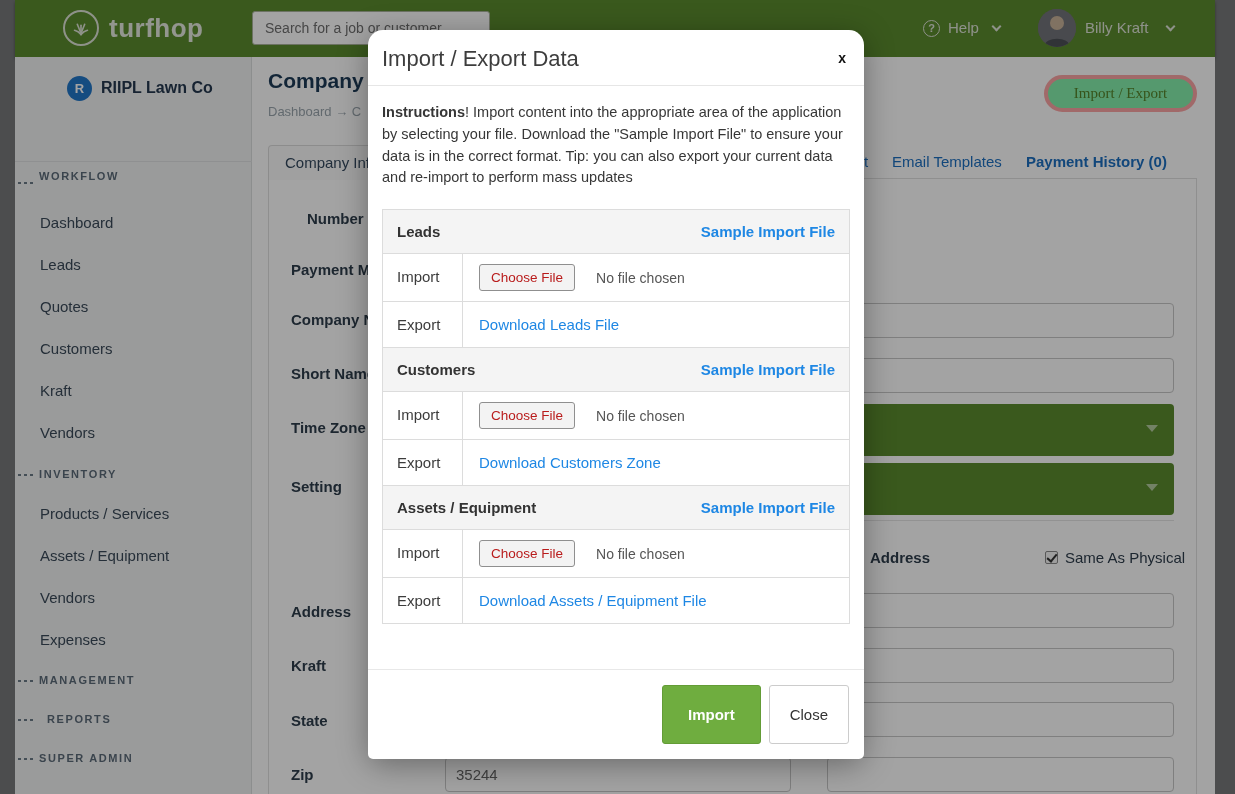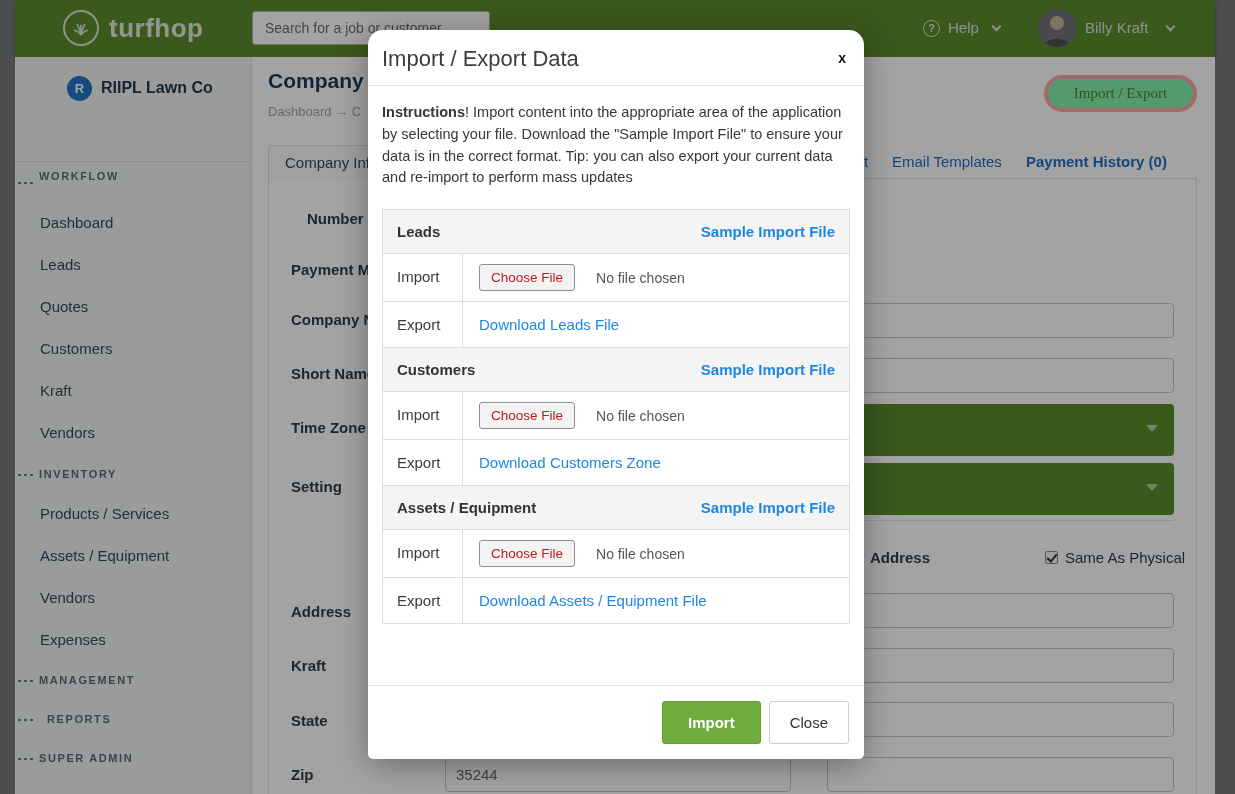--- a/index.html
+++ b/index.html
@@ -89,21 +89,21 @@
   .mrow .c1 { width:80px; padding:14px; border-right:1px solid #dcdcdc; font-size:15px; color:#3c3c3c; }
   .mrow .c2 { flex:1; padding:10px 16px; display:flex; align-items:center; }
   .cf-btn { font-size:13.5px; color:#b91c1c; background:#f3f3f3; border:1px solid #8f8f8f; border-radius:3px;
             padding:5px 11px; cursor:pointer; font-family:"Liberation Sans", sans-serif; }
   .cf-status { font-size:14px; color:#555; margin-left:21px; }
   .m-warn { margin-top:12px; font-size:12px; color:#606060; line-height:1.55; }
   .m-foot { position:absolute; left:0; right:0; bottom:0; padding:15px 15px; display:flex; justify-content:flex-end;
             gap:8px; border-top:1px solid #e8e8e8; background:#fff; border-radius:0 0 5px 5px; }
   .btn-import { background:#6fad3f; color:#fff; font-size:15px; font-weight:bold; padding:12px 25px;
                 border:1px solid #639c36; border-radius:3px; cursor:pointer; font-family:"Liberation Sans", sans-serif; }
-  .btn-close { background:#fff; color:#333; font-size:15px; padding:4px 20px; border:1px solid #ccc;
+  .btn-close { background:#fff; color:#333; font-size:15px; padding:20px 20px; border:1px solid #ccc;
                border-radius:3px; cursor:pointer; font-family:"Liberation Sans", sans-serif; }
 </style>
 </head>
 <body>
 
 <div class="app">
 
   <div class="edge" style="left:0;width:15px;"></div>
   <div class="edge" style="left:1215px;width:20px;"></div>
 

